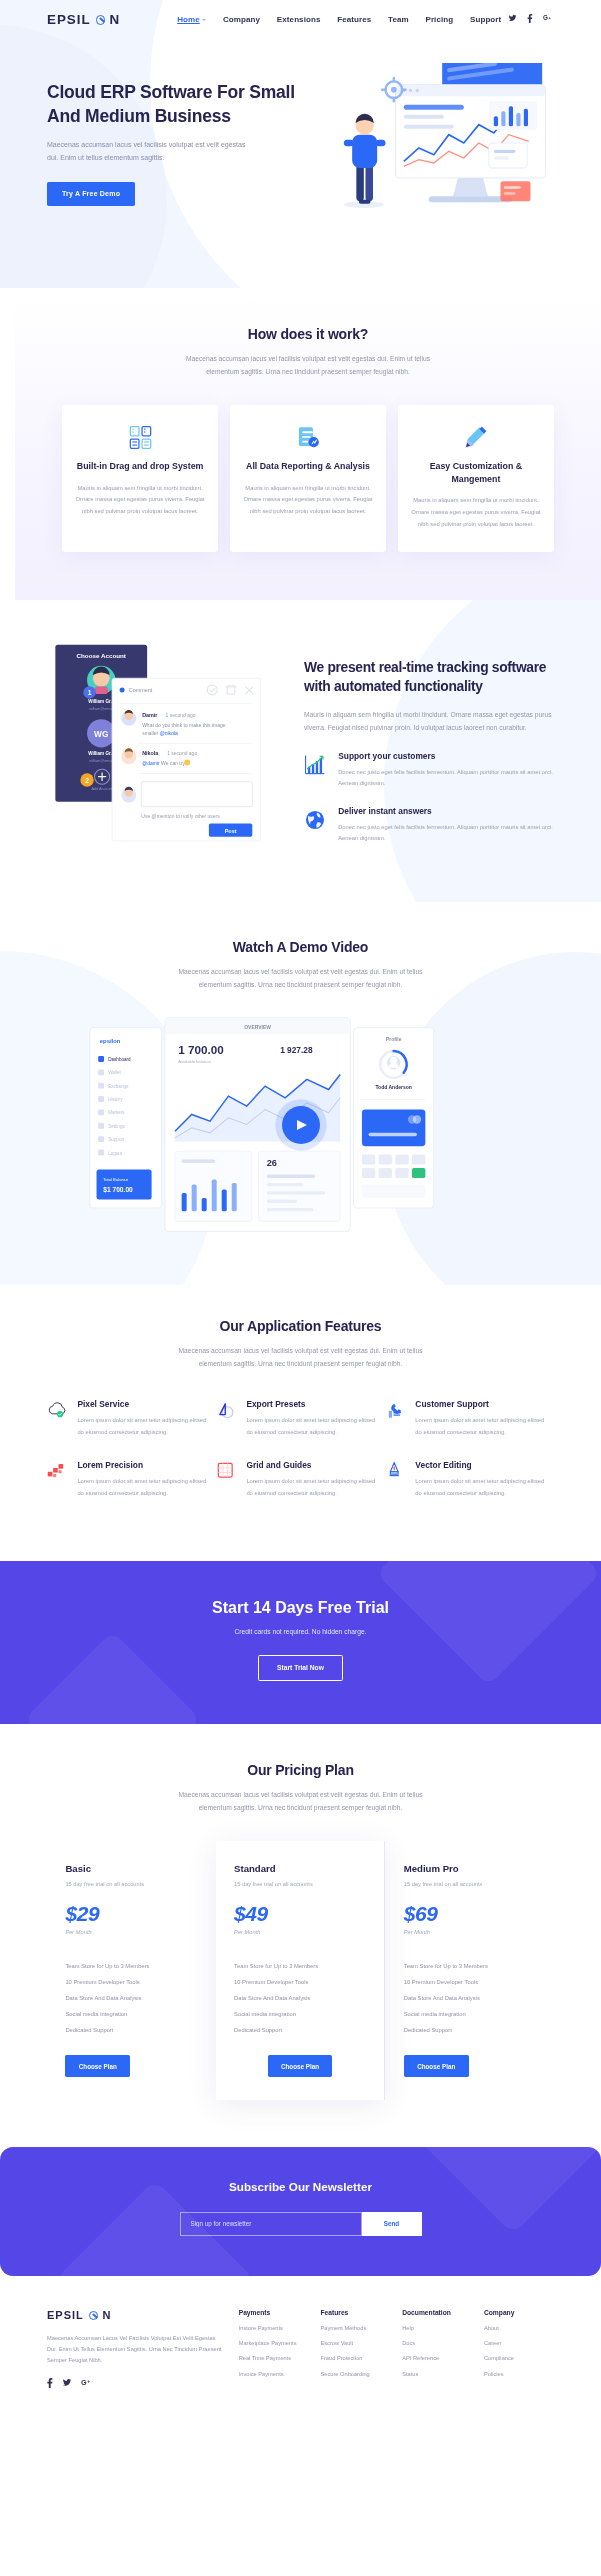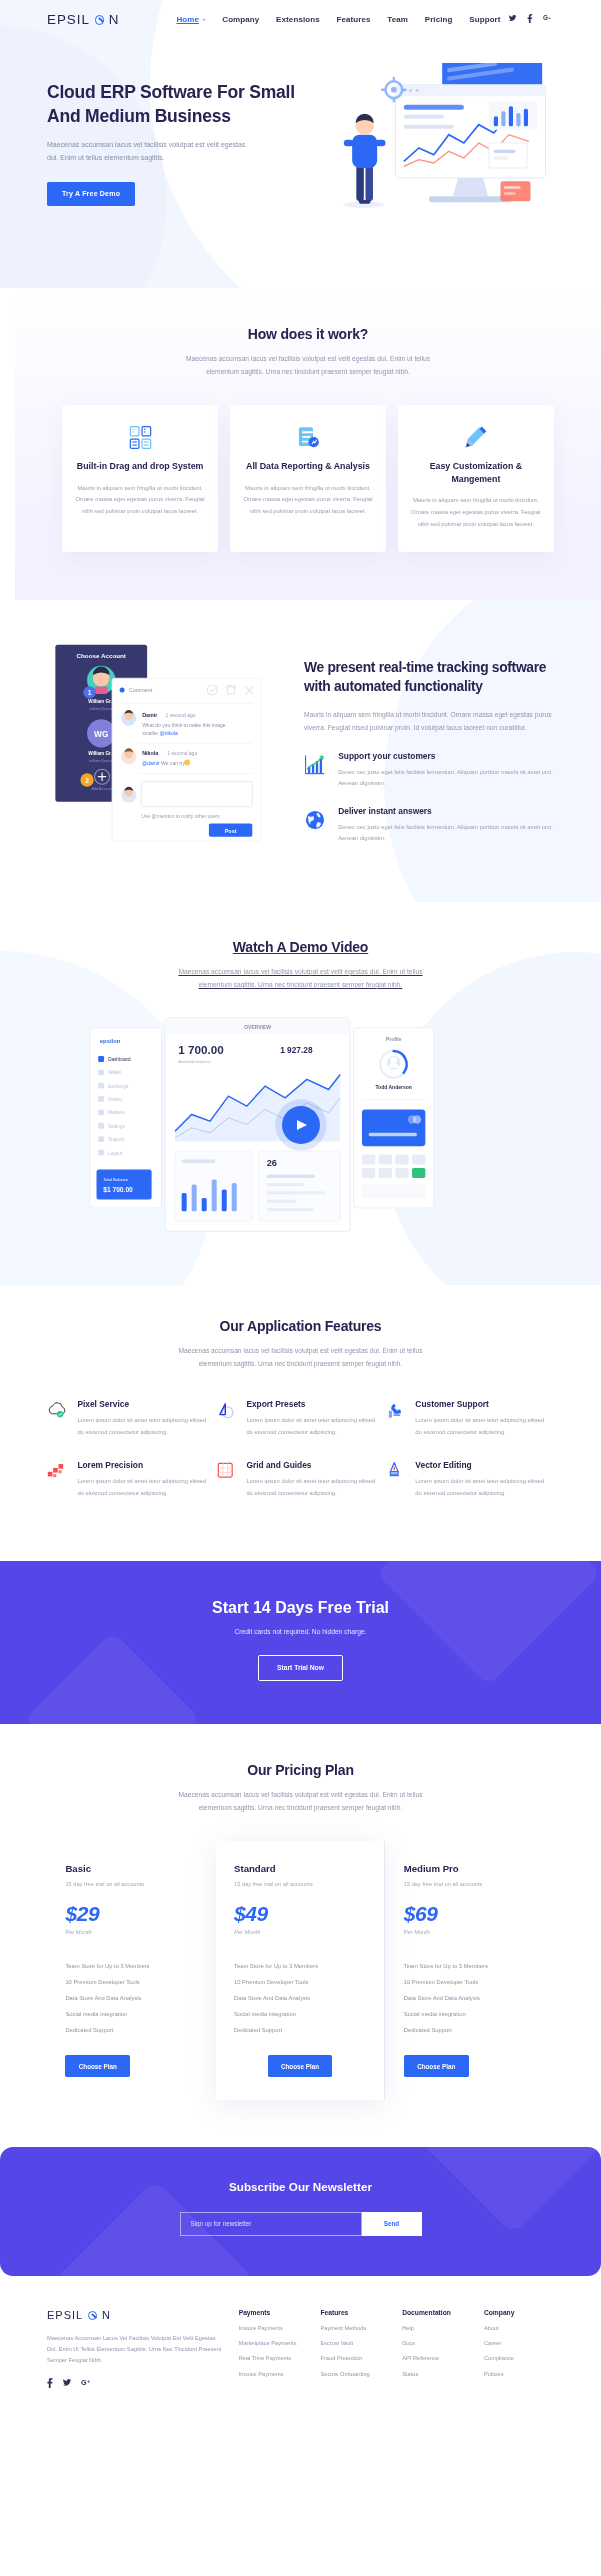--- a/index.html
+++ b/index.html
@@ -38,21 +38,21 @@
   }
   header {
     position: relative;
     z-index: 5;
     display: flex;
     align-items: center;
     padding: 11.7px 47px 8.4px 47px;
   }
   .logo {
     font-size: 13.4px;
-    font-weight: 400;
+    font-weight: 700;
     letter-spacing: 1px;
     color: #27264e;
     display: flex;
     align-items: center;
     gap: 4px;
   }
   .logo .oglyph {
     display: inline-block;
     position: relative;
     width: 9.2px; height: 9.2px;
@@ -241,21 +241,20 @@
   .feat-row .fico { width: 25px; flex: none; padding-top: 3.3px; }
   .feat-row h4 { font-size: 8.4px; font-weight: 700; color: #262450; }
   .feat-row p { margin-top: 5.8px; font-size: 5.8px; line-height: 1.95; color: #9a9db3; }
 
   
   .demo {
     position: relative;
     padding: 37px 0 52px;
     background: #fff;
     overflow: hidden;
-    text-decoration: underline;
   }
   .demo::before {
     content:"";
     position:absolute;
     left:-217px; bottom:-100px;
     width:434px;height:434px;border-radius:50%;
     background:#f4f8ff;
   }
   .demo::after {
     content:"";

